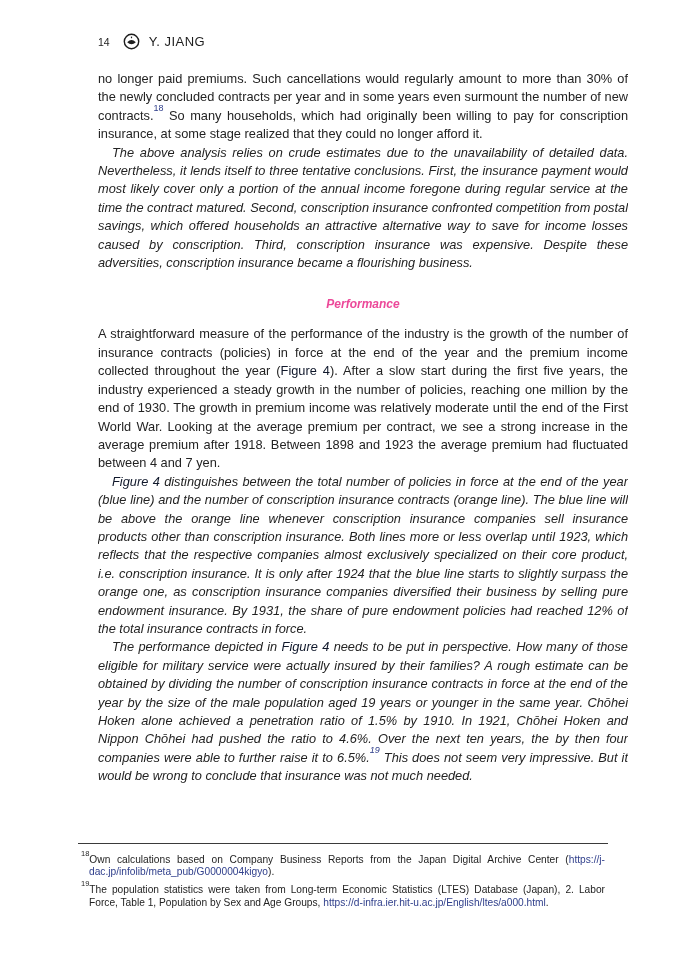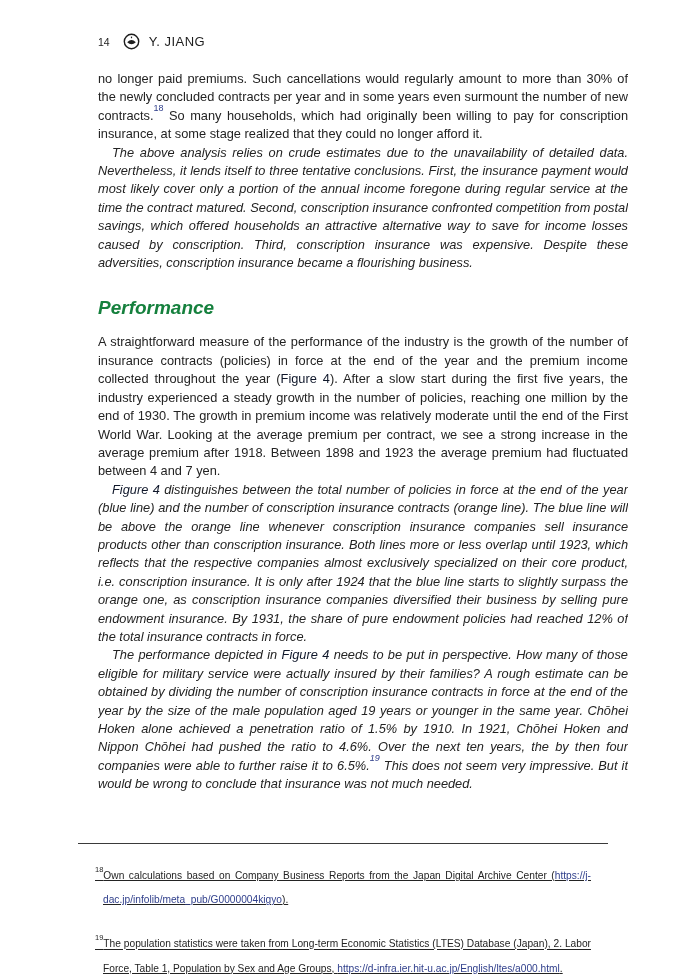--- a/index.html
+++ b/index.html
@@ -39,24 +39,25 @@
   .para {
     margin: 0;
     font-size: 12.8px;
     line-height: 18.4px;
     text-align: justify;
     color: #232323;
   }
   .para.indent { text-indent: 14px; font-style: italic; }
   .shead {
     margin: 25px 0 14px 0;
-    font-size: 19px;
+    font-size: 12px;
     font-weight: bold;
     font-style: italic;
-    color: #15803d;
+    color: #ec4899;
+    text-align: center;
   }
   .flink { color: #0f172a; text-decoration: none; cursor: pointer; }
   sup.ref {
     font-size: 9px;
     position: relative;
     top: -0.45em;
     line-height: 0;
     color: #31408c;
     cursor: pointer;
   }
@@ -67,28 +68,27 @@
     left: 78px;
     top: 843px;
     width: 530px;
   }
   .fnrule {
     border: 0;
     border-top: 1.6px solid #3a3a3a;
     margin: 0 0 7px 0;
   }
   .fn {
-    margin: 17px;
+    margin: 3px;
     font-size: 10.2px;
-    line-height: 24px;
+    line-height: 12px;
     text-align: justify;
     color: #232323;
     padding-left: 8px;
     text-indent: -8px;
-    text-decoration: underline;
   }
   .fn sup.fmark {
     font-size: 7.5px;
     position: relative;
     top: -0.45em;
     color: #232323;
   }
   .fn .flink { color: #31408c; }
 </style>
 </head>

